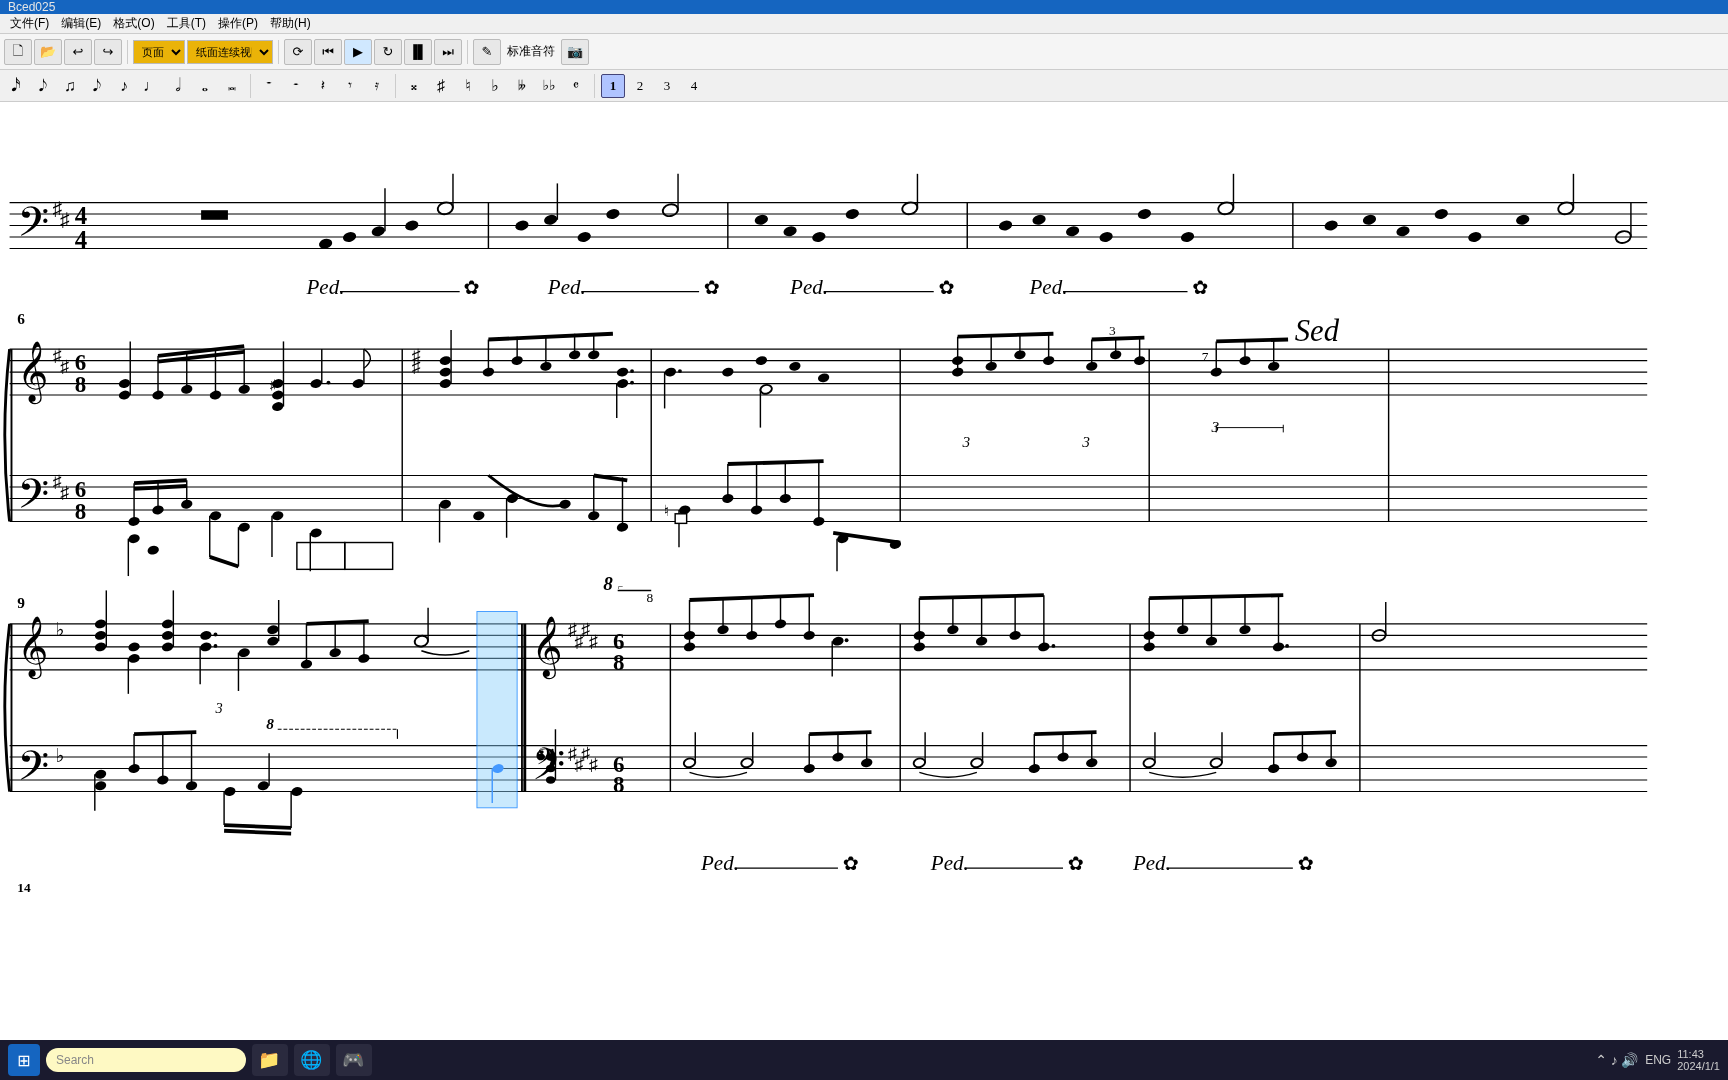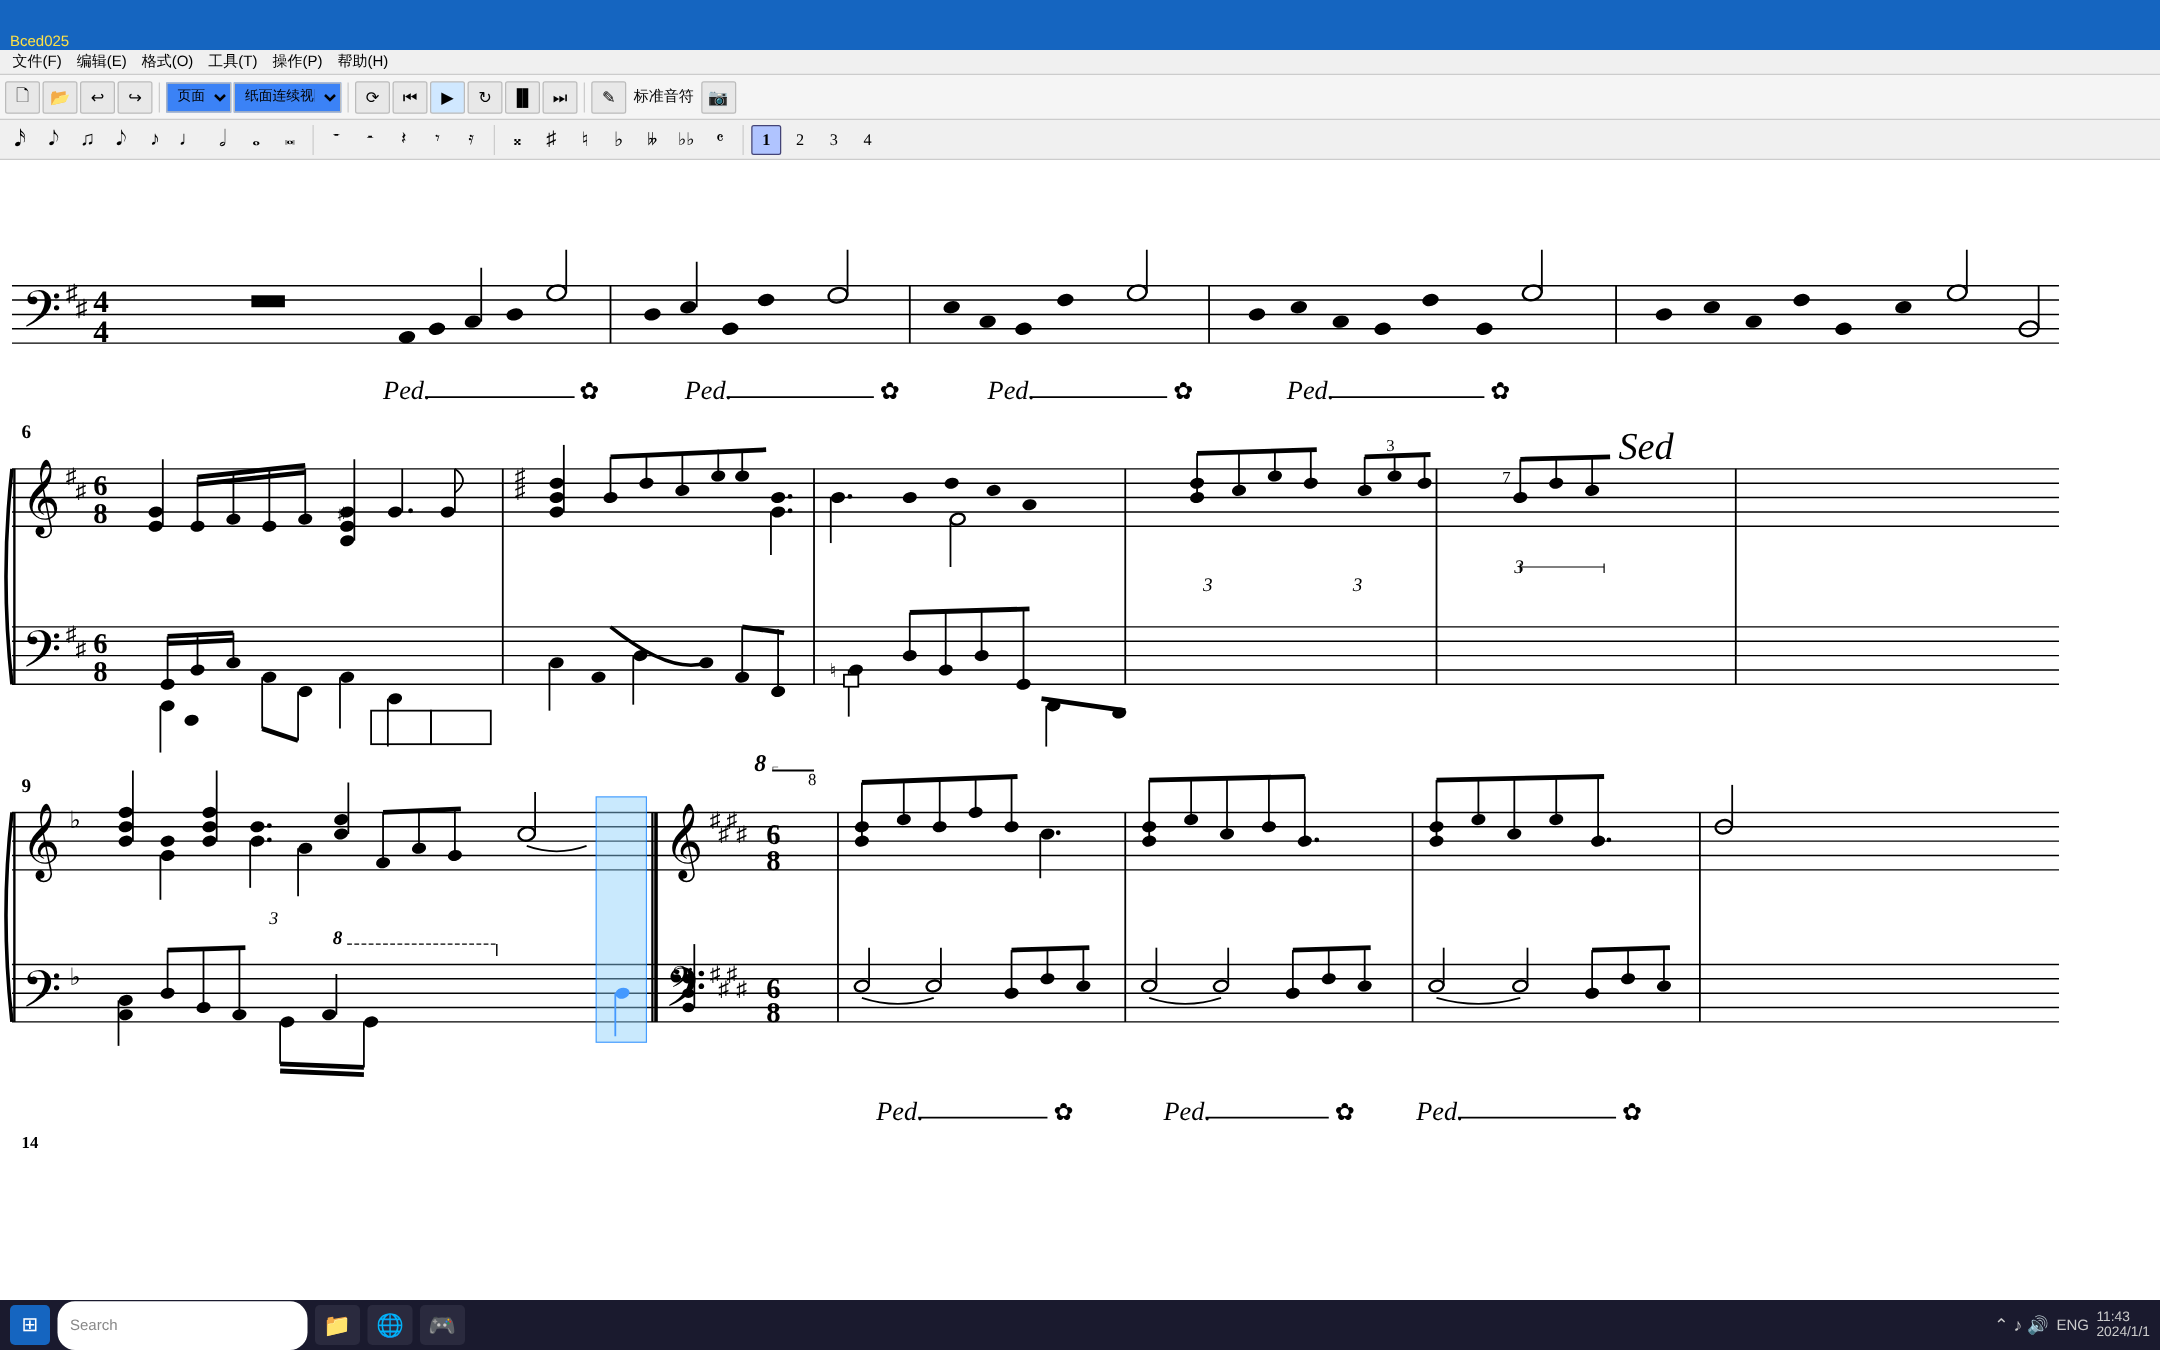--- a/index.html
+++ b/index.html
@@ -8,26 +8,26 @@
       height: 1080px;
       overflow: hidden;
       background: #fff;
       font-family: 'Times New Roman', serif;
       position: relative;
     }
 
     
     #titlebar {
       width: 100%;
-      height: 40px;
+      height: 14px;
       background: #1565c0;
       display: flex;
       align-items: flex-end;
       padding: 0 8px;
-      color: #fde047;
+      color: #e5e5e5;
       font-size: 12px;
       font-family: 'Segoe UI', sans-serif;
     }
 
     
     #menubar {
       width: 100%;
       height: 20px;
       background: #f0f0f0;
       display: flex;
@@ -63,23 +63,23 @@
       display: flex;
       align-items: center;
       justify-content: center;
       cursor: pointer;
       font-size: 13px;
     }
     .tb-select {
       height: 24px;
       font-size: 11px;
       border: 1px solid #bbb;
-      background: #3b82f6;
+      background: #eab308;
       padding: 0 4px;
-      font-family: Liberation Mono, monospace;
+      font-family: Liberation Serif, serif;
     }
     .tb-sep {
       width: 1px;
       height: 24px;
       background: #ccc;
       margin: 0 3px;
     }
 
     
     #toolbar2 {
@@ -791,21 +791,21 @@
     <text x="225" y="638" font-family="Times New Roman" font-size="15" font-style="italic">3</text>
   </svg>
 </div>
 
 <div id="statusbar">
   <span>第1乐章; 第1小节; 第1拍; 第1层 (Piano)</span>
 </div>
 
 <div id="taskbar" style="position:fixed; bottom:0; width:1728px; height:40px; background:#1a1a2e; display:flex; align-items:center; padding:0 8px; gap:6px; z-index:1000;">
   <div style="width:32px;height:32px;background:#1565c0;border-radius:4px;display:flex;align-items:center;justify-content:center;font-size:16px;color:white;">⊞</div>
-  <div style="width:200px;height:39px;background:#ffffff;border-radius:14px;display:flex;align-items:center;padding:0 10px;color:#888;font-size:12px;font-family:Segoe UI,sans-serif;">Search</div>
+  <div style="width:200px;height:24px;background:#fef9c3;border-radius:14px;display:flex;align-items:center;padding:0 10px;color:#888;font-size:12px;font-family:Segoe UI,sans-serif;">Search</div>
 
   <div style="width:36px;height:32px;background:#2a2a3e;border-radius:4px;display:flex;align-items:center;justify-content:center;font-size:18px;">📁</div>
   <div style="width:36px;height:32px;background:#2a2a3e;border-radius:4px;display:flex;align-items:center;justify-content:center;font-size:18px;">🌐</div>
   <div style="width:36px;height:32px;background:#2a2a3e;border-radius:4px;display:flex;align-items:center;justify-content:center;font-size:18px;">🎮</div>
   <div style="flex:1;"></div>
 
   <div style="display:flex;align-items:center;gap:6px;color:#ccc;font-size:12px;font-family:Segoe UI,sans-serif;">
     <span style="font-size:14px;">⌃ ♪ 🔊</span>
     <span style="font-size:12px;">ENG</span>
     <span style="font-size:11px;">11:43<br>2024/1/1</span>

